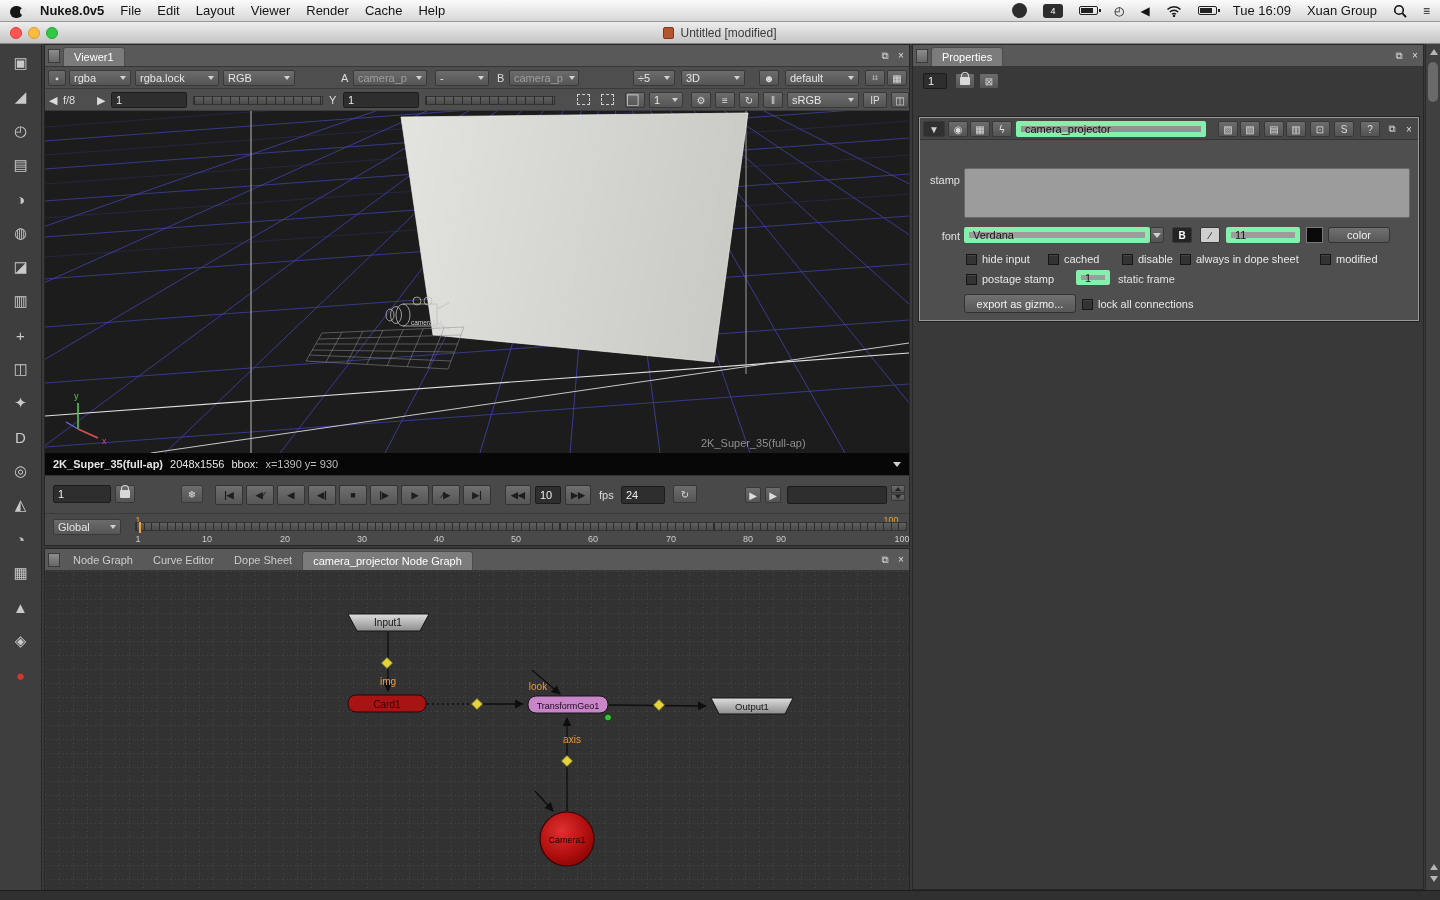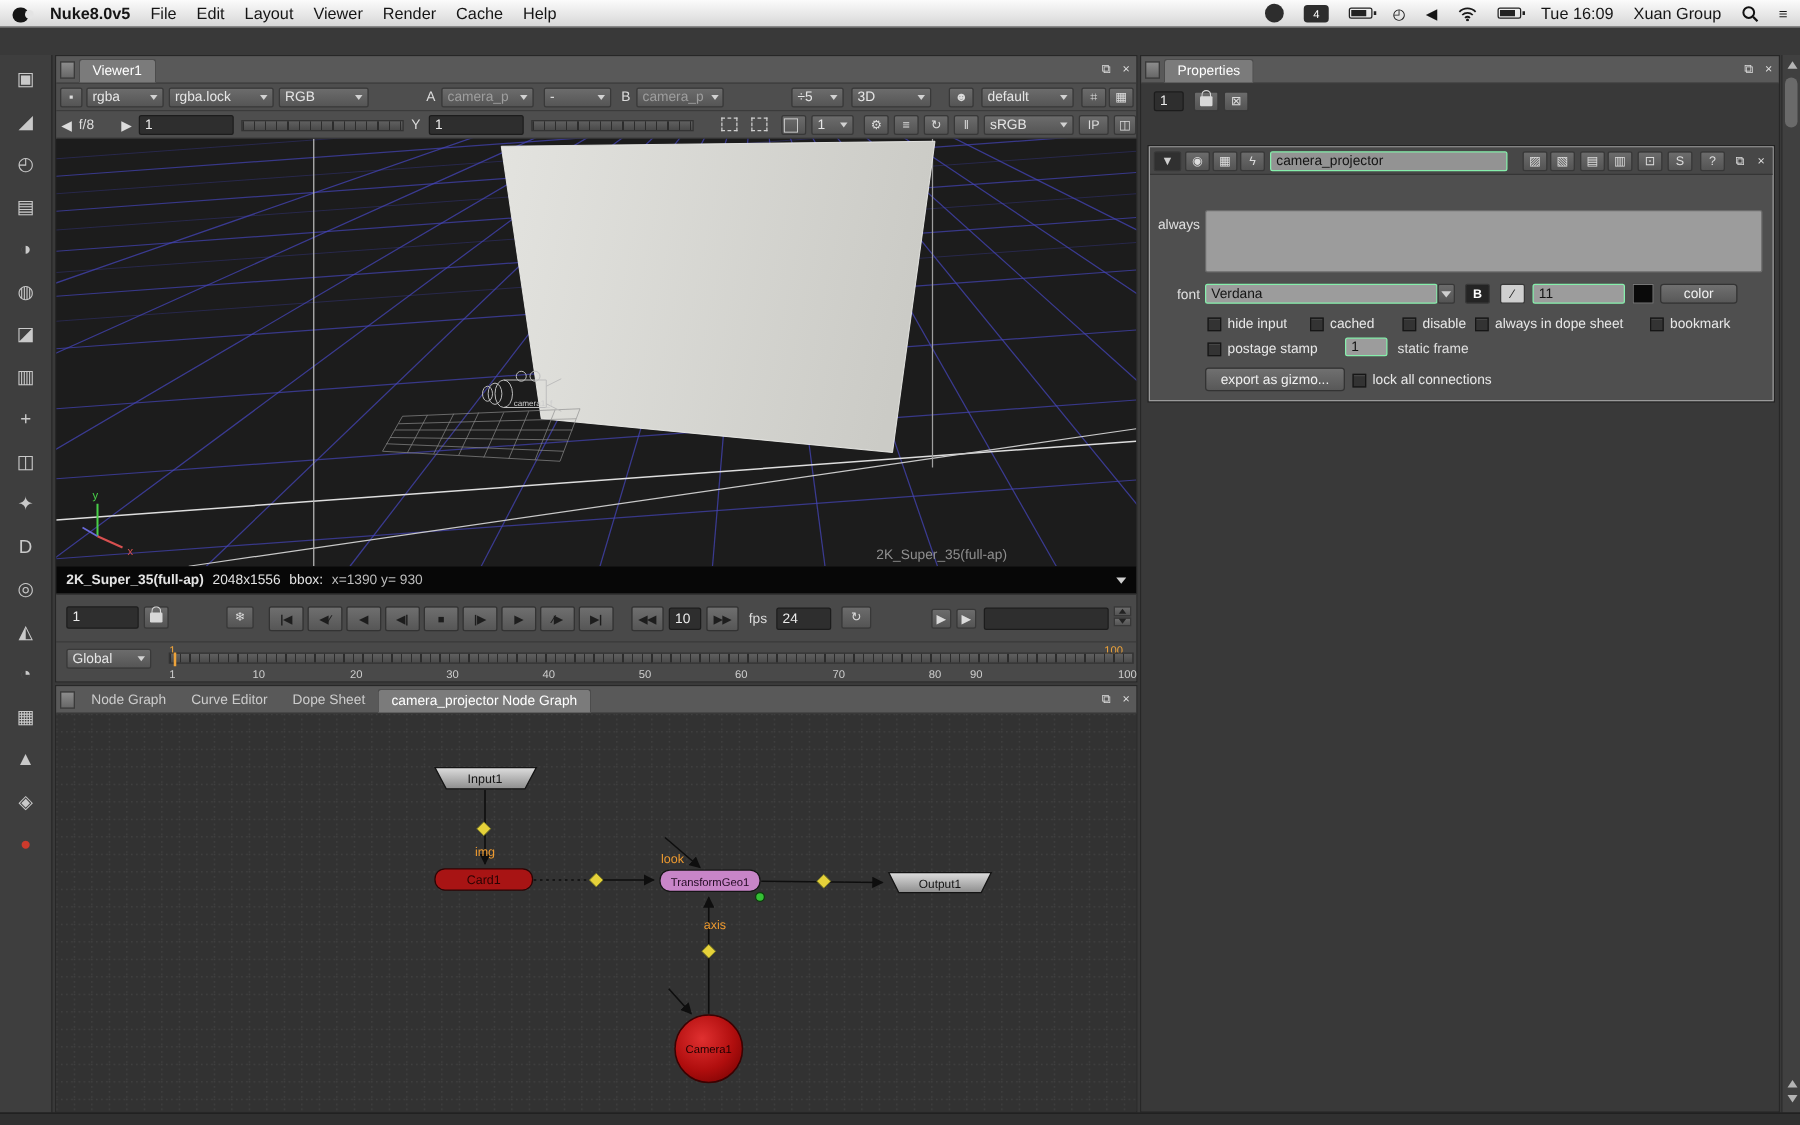--- a/index.html
+++ b/index.html
@@ -36,21 +36,21 @@
 .tab{display:flex;align-items:center;padding:0 10px;font-size:11px;color:#cccccc;white-space:nowrap}
 .tab.active{background:#7b7b7b;color:#fff;border-radius:3px 3px 0 0;margin-top:2px;border:1px solid #4c4c4c;border-bottom:none}
 .phead .sp{flex:1}
 .wbtn{width:16px;display:flex;align-items:center;justify-content:center;color:#dedede;font-size:10px;cursor:default}
 
 .abs{position:absolute;top:3px;height:16px}
 .dd{display:inline-flex;align-items:center;justify-content:space-between;background:linear-gradient(#6c6c6c,#555);border:1px solid #393939;border-radius:2px;padding:0 4px;color:#e6e6e6;font-size:11px;gap:4px}
 .dd::after{content:"";border-left:3px solid transparent;border-right:3px solid transparent;border-top:4px solid #d2d2d2;margin-left:2px}
 .dd .dim{color:#9e9e9e}
 .inp{background:#2e2e2e;border:1px solid #1c1c1c;border-radius:2px;color:#ececec;font-size:11px;display:flex;align-items:center;padding:0 4px}
-.linp{background:#9c9c9c;border:1px solid #86efac;border-radius:2px;color:#141414;font-size:11px;display:flex;align-items:center;padding:0 4px}
+.linp{background:#9c9c9c;border:5px solid #86efac;border-radius:2px;color:#141414;font-size:11px;display:flex;align-items:center;padding:0 4px}
 .lbl{color:#dcdcdc;font-size:11px;display:flex;align-items:center}
 .ibtn{background:linear-gradient(#6c6c6c,#545454);border:1px solid #383838;border-radius:2px;color:#dcdcdc;font-size:10px;display:flex;align-items:center;justify-content:center}
 .tbtn{background:linear-gradient(#6f6f6f,#565656);border:1px solid #333;border-radius:2px;color:#1d1d1d;font-size:9px;font-weight:bold;display:flex;align-items:center;justify-content:center}
 .ruler{background:repeating-linear-gradient(90deg,#2c2c2c 0 1px,transparent 1px 9px),linear-gradient(#606060,#4a4a4a);border:1px solid #333;height:9px}
 .dashsq{width:13px;height:11px;border:1px dashed #cfcfcf;margin-top:2px}
 .lockicon{position:relative;width:10px;height:8px;background:#d8d8d8;border-radius:1px}
 .lockicon::before{content:"";position:absolute;left:1px;top:-5px;width:6px;height:5px;border:1.5px solid #d8d8d8;border-bottom:none;border-radius:4px 4px 0 0}
 .caret-dn{border-left:4px solid transparent;border-right:4px solid transparent;border-top:5px solid #cfcfcf}
 .cb{position:absolute;display:flex;align-items:center;gap:5px;height:14px}
 .cb .box{width:11px;height:11px;background:#333;border:1px solid #161616;box-shadow:inset 0 1px 0 rgba(255,255,255,.09)}
@@ -121,20 +121,27 @@
     <span>Xuan Group</span>
     <span class="mb-ic">
         <svg width="14" height="14" viewBox="0 0 14 14">
           <circle cx="6" cy="6" r="4.3" stroke="#111" fill="none" stroke-width="1.6"></circle>
           <line x1="9.4" y1="9.4" x2="13" y2="13" stroke="#111" stroke-width="1.8"></line>
         </svg>
       </span>
     <span class="mb-ic">≡</span>
   </div>
 
+  <div class="titlebar">
+    <span class="tl r"></span>
+    <span class="tl y"></span>
+    <span class="tl g"></span>
+    <span class="docicon"></span>
+    <span>Untitled [modified]</span>
+  </div>
 
   <div class="app">
 
     <div class="sidebar">
       <div class="tool">▣</div>
       <div class="tool">◢</div>
       <div class="tool">◴</div>
       <div class="tool">▤</div>
       <div class="tool">◑</div>
       <div class="tool">◍</div>
@@ -481,21 +488,21 @@
             <span class="abs ibtn" style="left:298px;width:20px">▨</span>
             <span class="abs ibtn" style="left:320px;width:20px">▧</span>
             <span class="abs ibtn" style="left:344px;width:20px">▤</span>
             <span class="abs ibtn" style="left:366px;width:20px">▥</span>
             <span class="abs ibtn" style="left:390px;width:20px">⊡</span>
             <span class="abs ibtn" style="left:414px;width:20px">S</span>
             <span class="abs ibtn" style="left:440px;width:20px">?</span>
             <span class="abs wbtn" style="left:464px;width:16px">⧉</span>
             <span class="abs wbtn" style="left:482px;width:14px">×</span>
           </div>
-          <span class="npr plabel" style="left:6px;top:56px;width:34px">always</span>
+          <span class="npr plabel" style="left:6px;top:56px;width:34px">stamp</span>
           <div class="npr labelarea" style="left:44px;top:50px;width:446px;height:50px"></div>
           <span class="npr plabel" style="left:6px;top:112px;width:34px">font</span>
           <span class="npr linp" style="left:44px;top:109px;width:186px;height:16px">Verdana</span>
           <span class="npr ibtn" style="left:230px;top:109px;width:14px;height:16px">
               <i class="caret-dn"></i>
             </span>
           <span class="npr ibtn" style="left:252px;top:109px;width:20px;height:16px;background:#242424;color:#fff;font-weight:bold">B</span>
           <span class="npr ibtn" style="left:280px;top:109px;width:20px;height:16px;background:#cfcfcf;color:#111">∕</span>
           <span class="npr linp" style="left:306px;top:109px;width:74px;height:16px">11</span>
           <span class="npr swatch" style="left:386px;top:109px;width:17px;height:16px"></span>
@@ -511,21 +518,21 @@
           <span class="cb" style="left:202px;top:134px">
               <span class="box"></span>
               <span class="cbl">disable</span>
             </span>
           <span class="cb" style="left:260px;top:134px">
               <span class="box"></span>
               <span class="cbl">always in dope sheet</span>
             </span>
           <span class="cb" style="left:400px;top:134px">
               <span class="box"></span>
-              <span class="cbl">bookmark</span>
+              <span class="cbl">modified</span>
             </span>
           <span class="cb" style="left:46px;top:154px">
               <span class="box"></span>
               <span class="cbl">postage stamp</span>
             </span>
           <span class="npr linp" style="left:156px;top:152px;width:34px;height:15px">1</span>
           <span class="npr plabel" style="left:198px;top:155px;text-align:left">static frame</span>
           <span class="npr pbtn" style="left:44px;top:176px;width:112px;height:19px">export as gizmo...</span>
           <span class="cb" style="left:162px;top:179px">
               <span class="box"></span>

